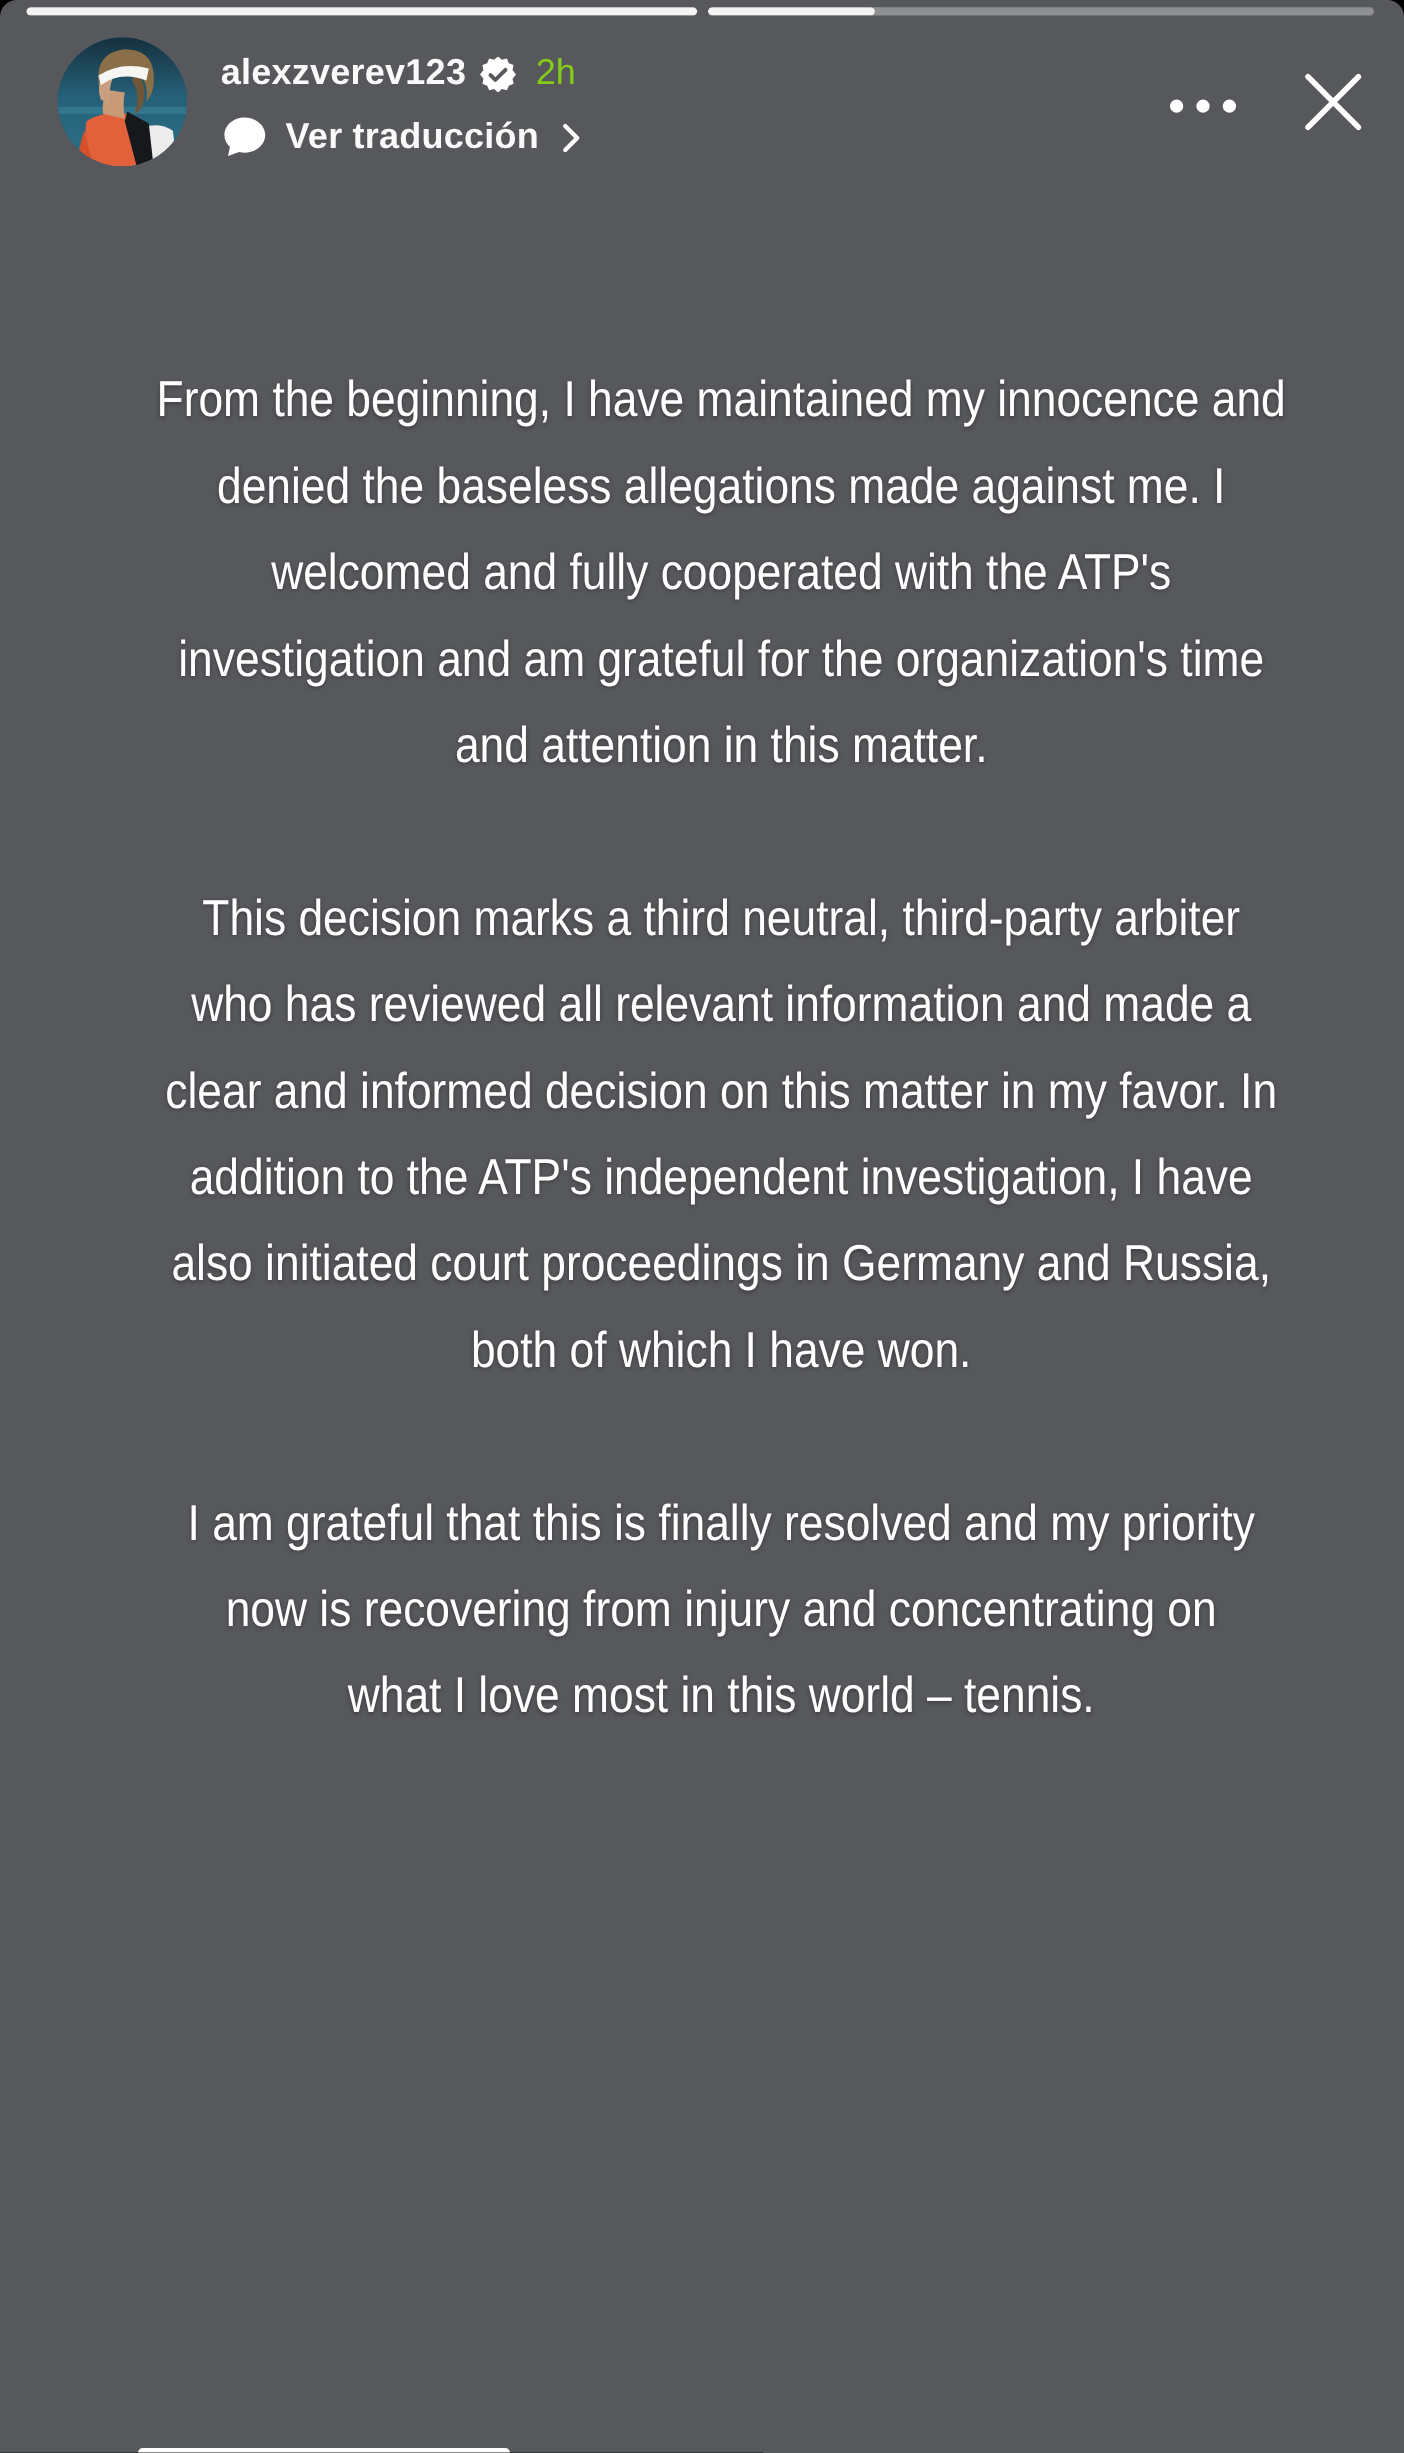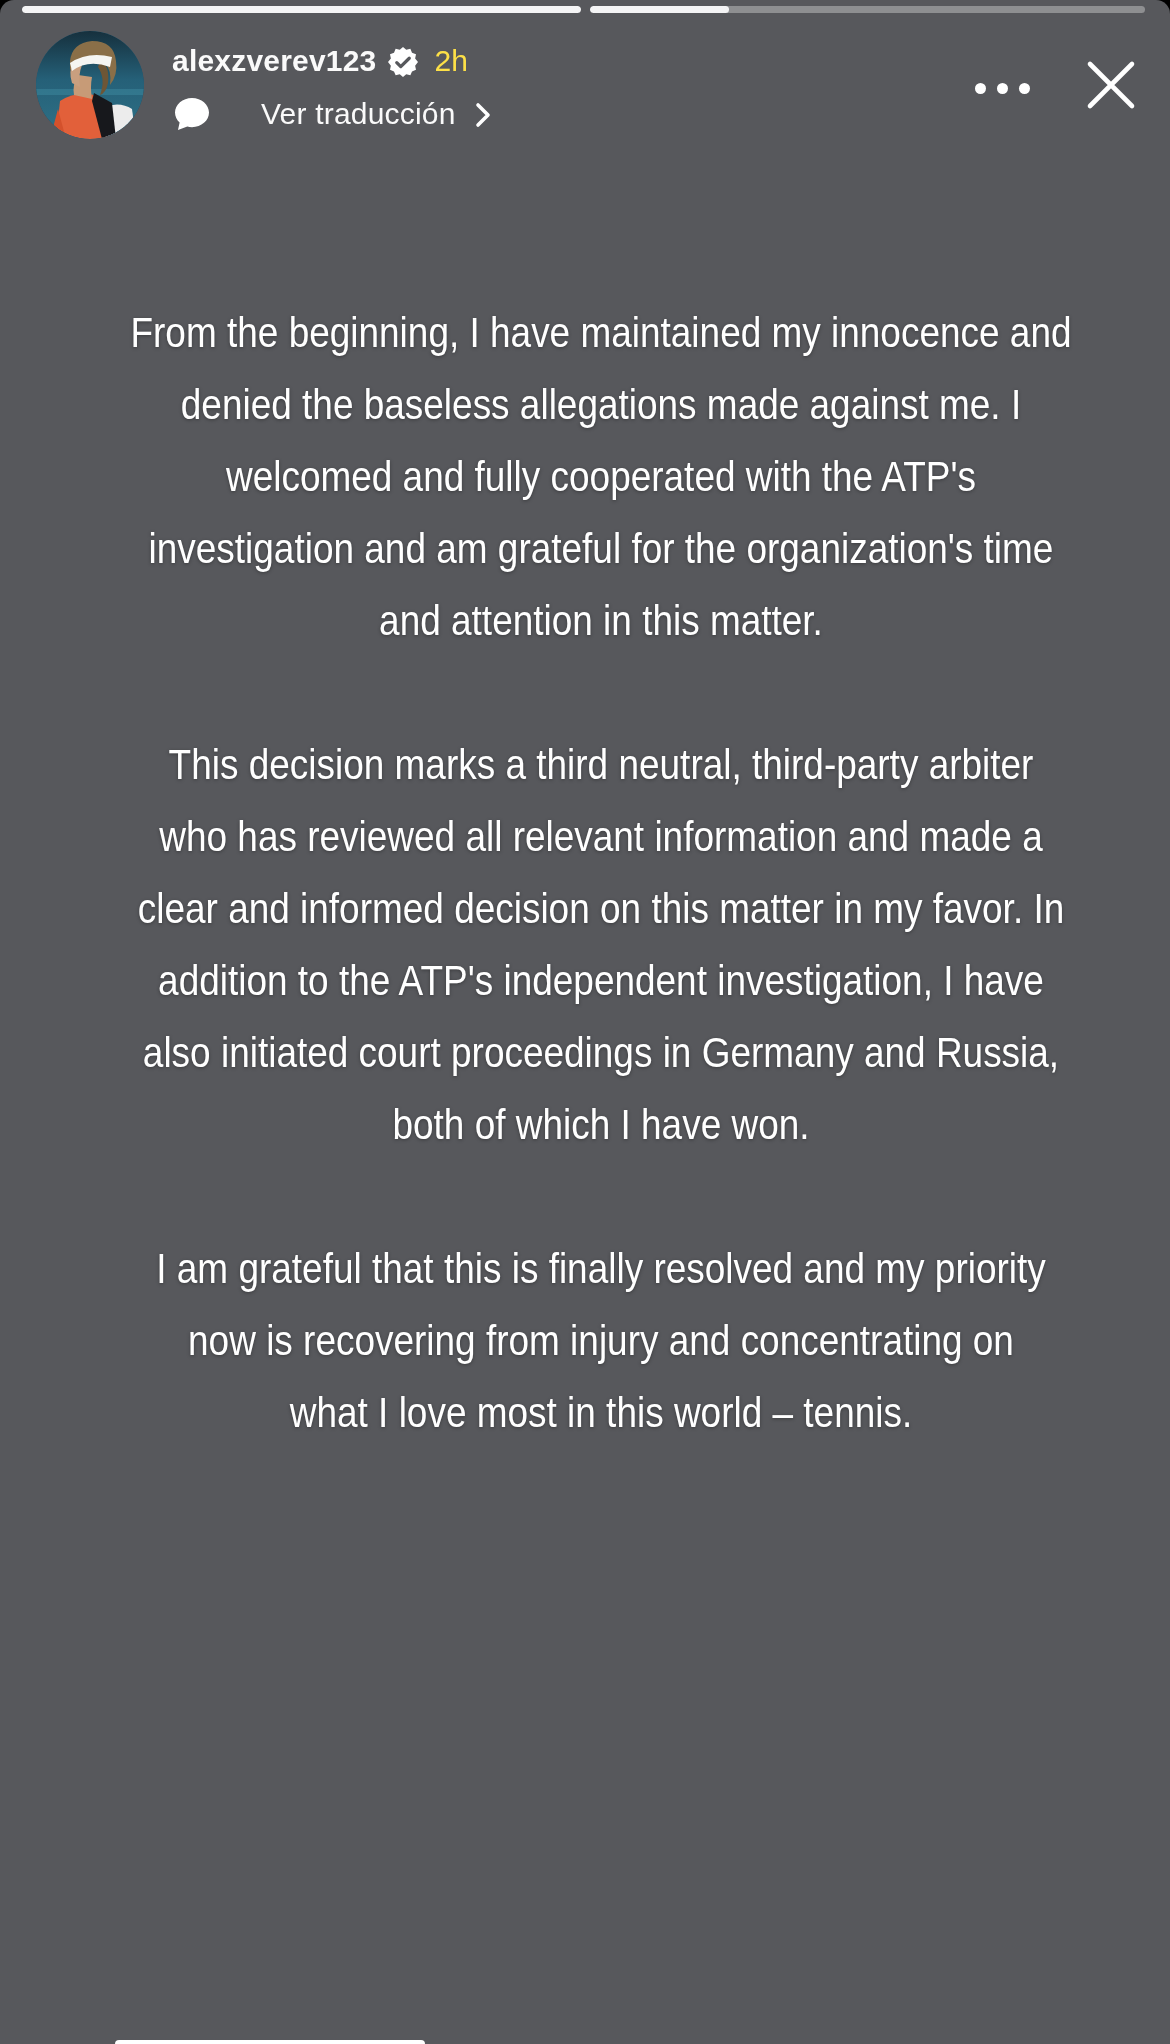--- a/index.html
+++ b/index.html
@@ -5,29 +5,29 @@
   html,body{margin:0;padding:0;background:#000;}
   body{font-family:"Liberation Sans",sans-serif;-webkit-font-smoothing:antialiased;}
   .story{position:relative;width:1170px;height:2044px;background:#57585C;overflow:hidden;
          border-radius:14px 14px 0 0;margin:0 auto;}
   
   .progress{position:absolute;top:6px;left:22px;width:1123px;height:7px;display:flex;gap:9px;}
   .seg{flex:1;height:7px;border-radius:4px;background:rgba(255,255,255,0.33);overflow:hidden;}
   .seg:first-child{flex:0 0 559px;}
   .seg .fill{height:100%;background:#F4F4F5;border-radius:4px;}
   
-  .header{position:absolute;top:0;left:4px;right:0;height:150px;}
+  .header{position:absolute;top:0;left:16px;right:0;height:150px;}
   .avatar{position:absolute;left:32px;top:31px;width:108px;height:108px;border-radius:50%;
           overflow:hidden;background:#24536b;}
   .hinfo{position:absolute;left:168px;top:42px;}
   .hrow1{display:flex;align-items:center;gap:12px;height:38px;}
   .username{color:#FAFAFA;font-size:30px;font-weight:700;letter-spacing:.2px;}
-  .timestamp{color:#fde047;font-size:30px;font-weight:400;margin-left:4px;}
+  .timestamp{color:#84cc16;font-size:30px;font-weight:400;margin-left:4px;}
   .hrow2{display:flex;align-items:center;gap:14px;margin-top:13px;height:42px;}
-  .translate{color:#FAFAFA;font-size:30px;font-weight:400;letter-spacing:.2px;margin-left:35px;}
+  .translate{color:#FAFAFA;font-size:30px;font-weight:700;letter-spacing:.2px;}
   .hactions{position:absolute;top:56px;right:30px;display:flex;align-items:center;gap:52px;height:58px;}
   .dots{display:flex;gap:11px;align-items:center;margin-top:6px;}
   .dot{width:11px;height:11px;border-radius:50%;background:#fff;}
   .iconbtn{background:none;border:none;padding:0;cursor:pointer;display:flex;align-items:center;}
   
   .storytext{position:absolute;top:297px;left:0;right:0;text-align:center;}
   .para{margin:0 0 72px 0;padding-left:32px;}
   .line{color:#FFFFFF;font-size:42px;font-weight:500;line-height:72px;white-space:nowrap;
         transform:scaleX(0.88);transform-origin:50% 50%;
         text-shadow:0 1px 4px rgba(0,0,0,0.35);}

